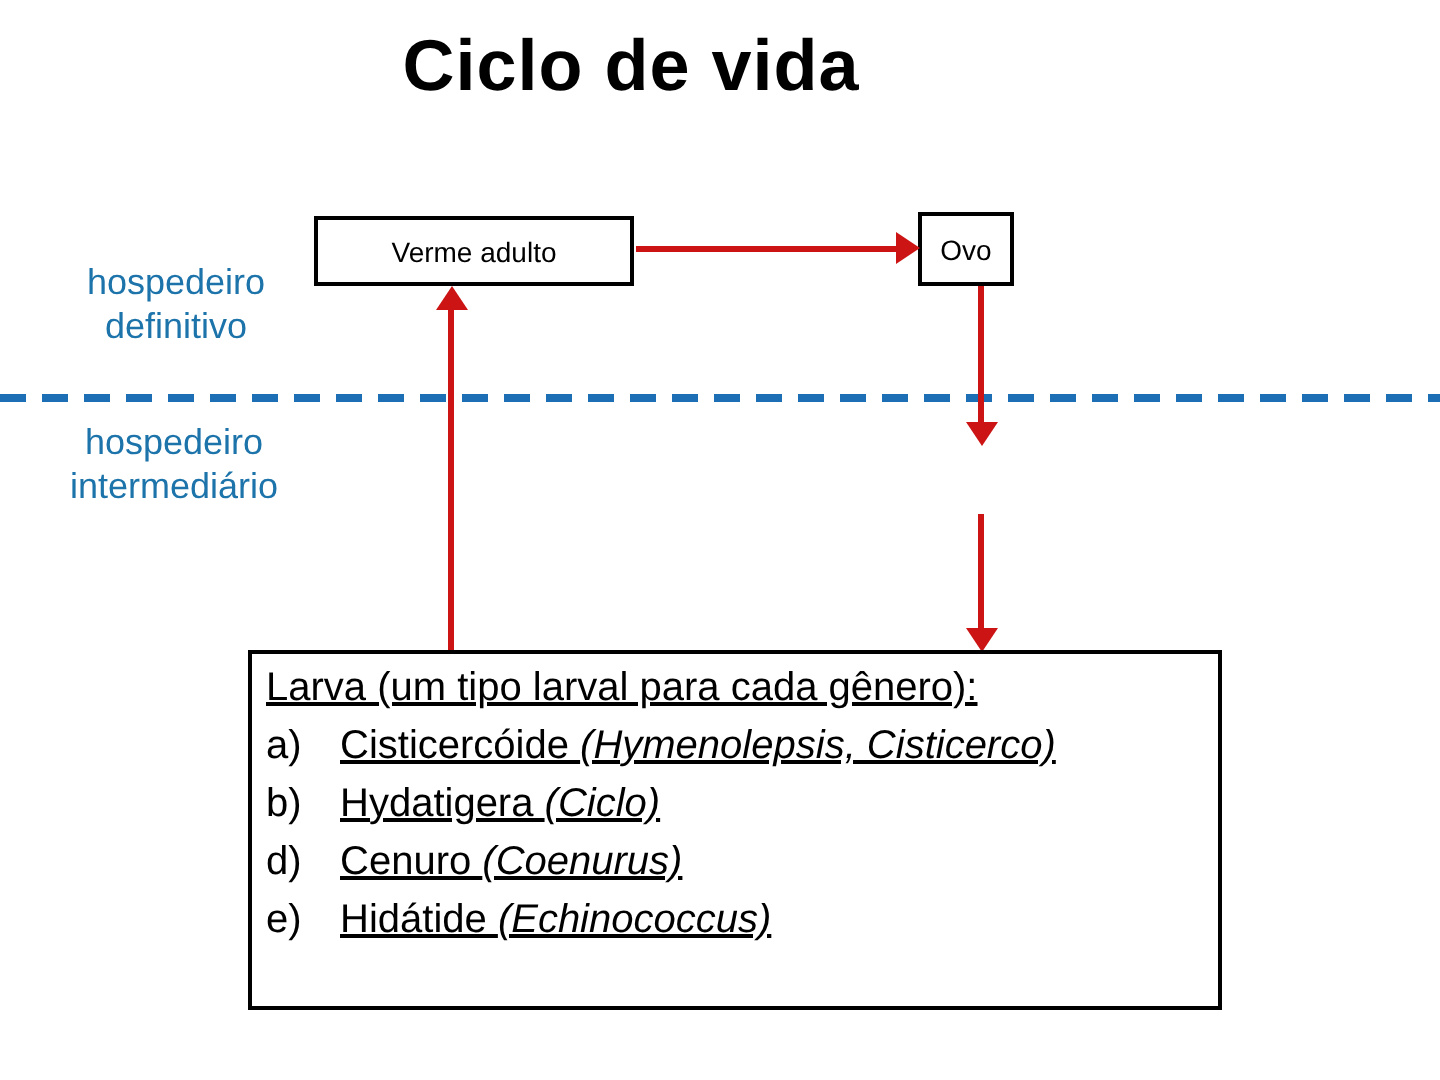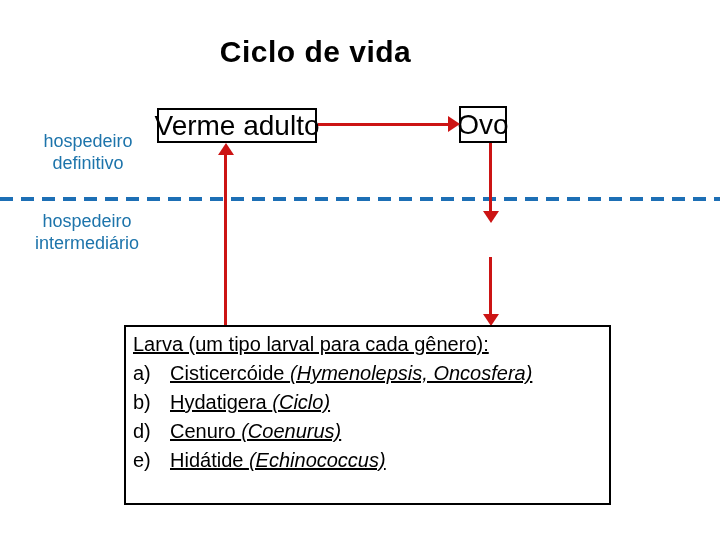--- a/index.html
+++ b/index.html
@@ -10,25 +10,24 @@
     background: #ffffff;
     font-family: "Liberation Sans", sans-serif;
     overflow: hidden;
   }
   .title {
     position: absolute;
     top: 12px;
     left: 0;
     width: 631px;
     text-align: center;
-    font-size: 30px;
+    font-size: 36px;
     font-weight: bold;
     color: #000000;
     letter-spacing: 0.5px;
-    margin-top: 23px;
   }
   .host-label {
     position: absolute;
     width: 166px;
     text-align: center;
     font-size: 18px;
     line-height: 22px;
     color: #1d74ab;
     white-space: pre-line;
   }
@@ -43,21 +42,21 @@
     background: repeating-linear-gradient(to right, #1d6fb5 0 13px, transparent 13px 21px);
   }
   .node {
     position: absolute;
     box-sizing: border-box;
     border: 2px solid #000000;
     background: #ffffff;
     display: flex;
     align-items: center;
     justify-content: center;
-    font-size: 28px;
+    font-size: 14px;
     color: #000000;
     white-space: nowrap;
   }
   .node-verme { left: 157px; top: 108px; width: 160px; height: 35px; }
   .node-ovo { left: 459px; top: 106px; width: 48px; height: 37px; }
   .node-oncosfera { left: 421px; top: 222px; width: 127px; height: 35px; }
   .larva-box {
     position: absolute;
     box-sizing: border-box;
     left: 124px; top: 325px; width: 487px; height: 180px;
@@ -134,21 +133,21 @@
 
   <div class="connector v-line-oncosfera-larva"></div>
   <div class="arrowhead arrow-down-larva"></div>
 
   <div class="connector v-line-larva-verme"></div>
   <div class="arrowhead arrow-up-verme"></div>
 
   <div class="larva-box">
     <div class="larva-line">Larva (um tipo larval para cada gênero):</div>
     <div class="larva-line">
-      <span class="marker">a)</span><span>Cisticercóide </span><em>(Hymenolepsis, Oncosfera)</em><span></span>
+      <span class="marker">a)</span><span>Cisticercóide </span><em>(Hymenolepsis, Cisticerco)</em><span></span>
     </div>
     <div class="larva-line">
       <span class="marker">b)</span><span>Hydatigera </span><em>(Ciclo)</em><span></span>
     </div>
     <div class="larva-line">
       <span class="marker">d)</span><span>Cenuro </span><em>(Coenurus)</em><span></span>
     </div>
     <div class="larva-line">
       <span class="marker">e)</span><span>Hidátide </span><em>(Echinococcus)</em><span></span>
     </div>

